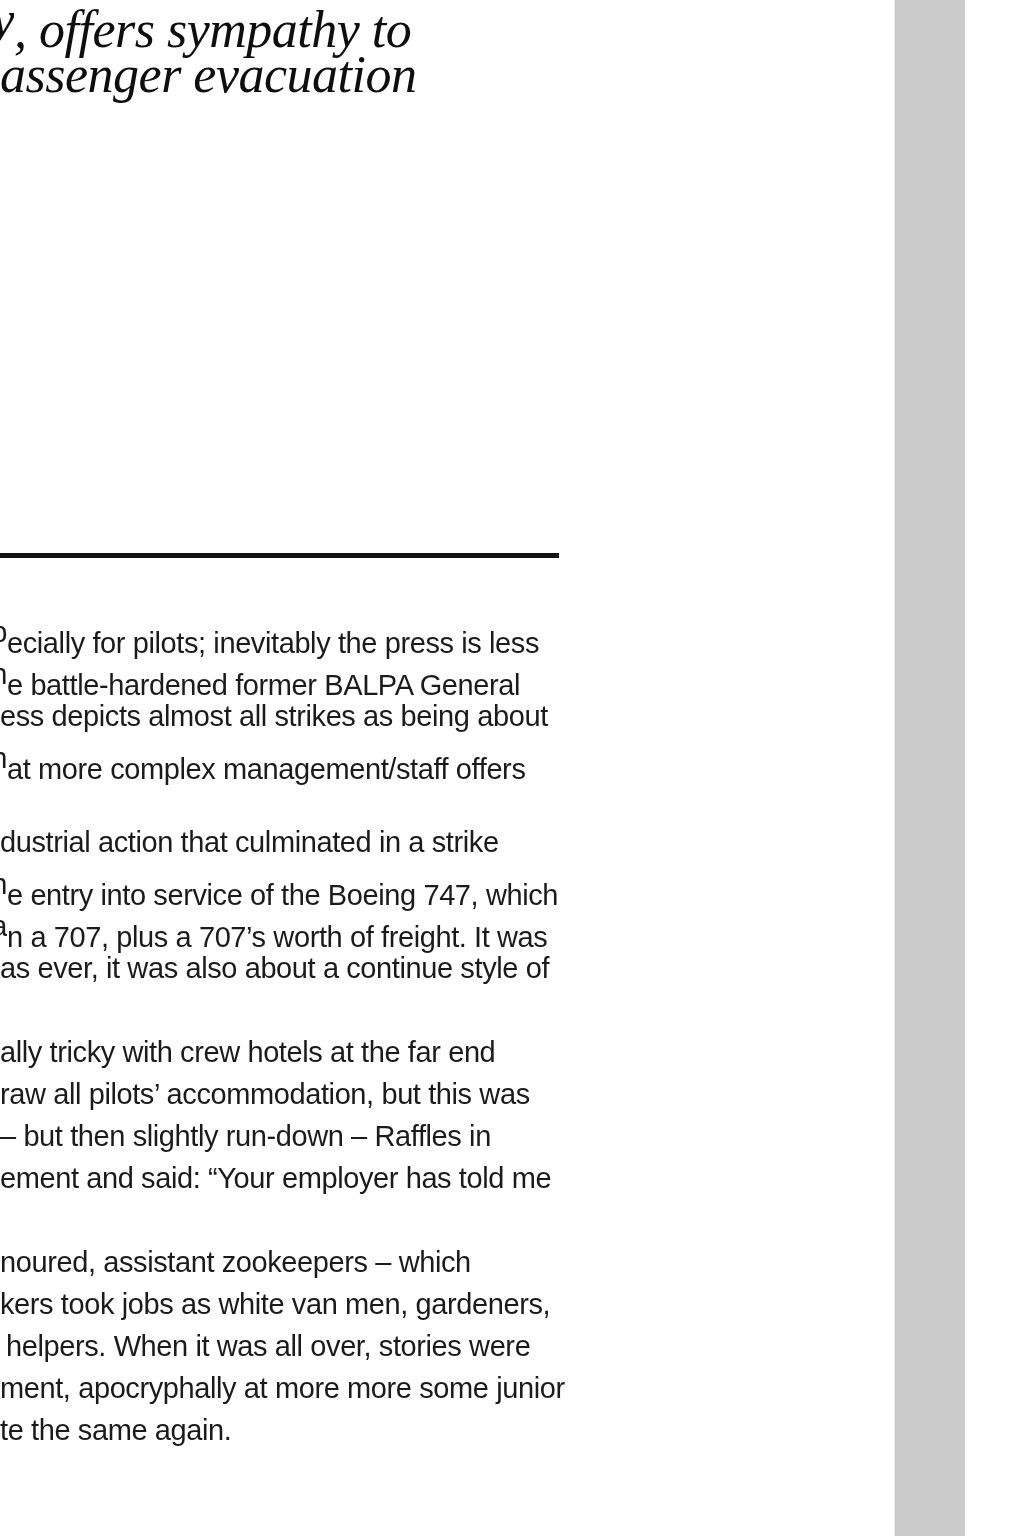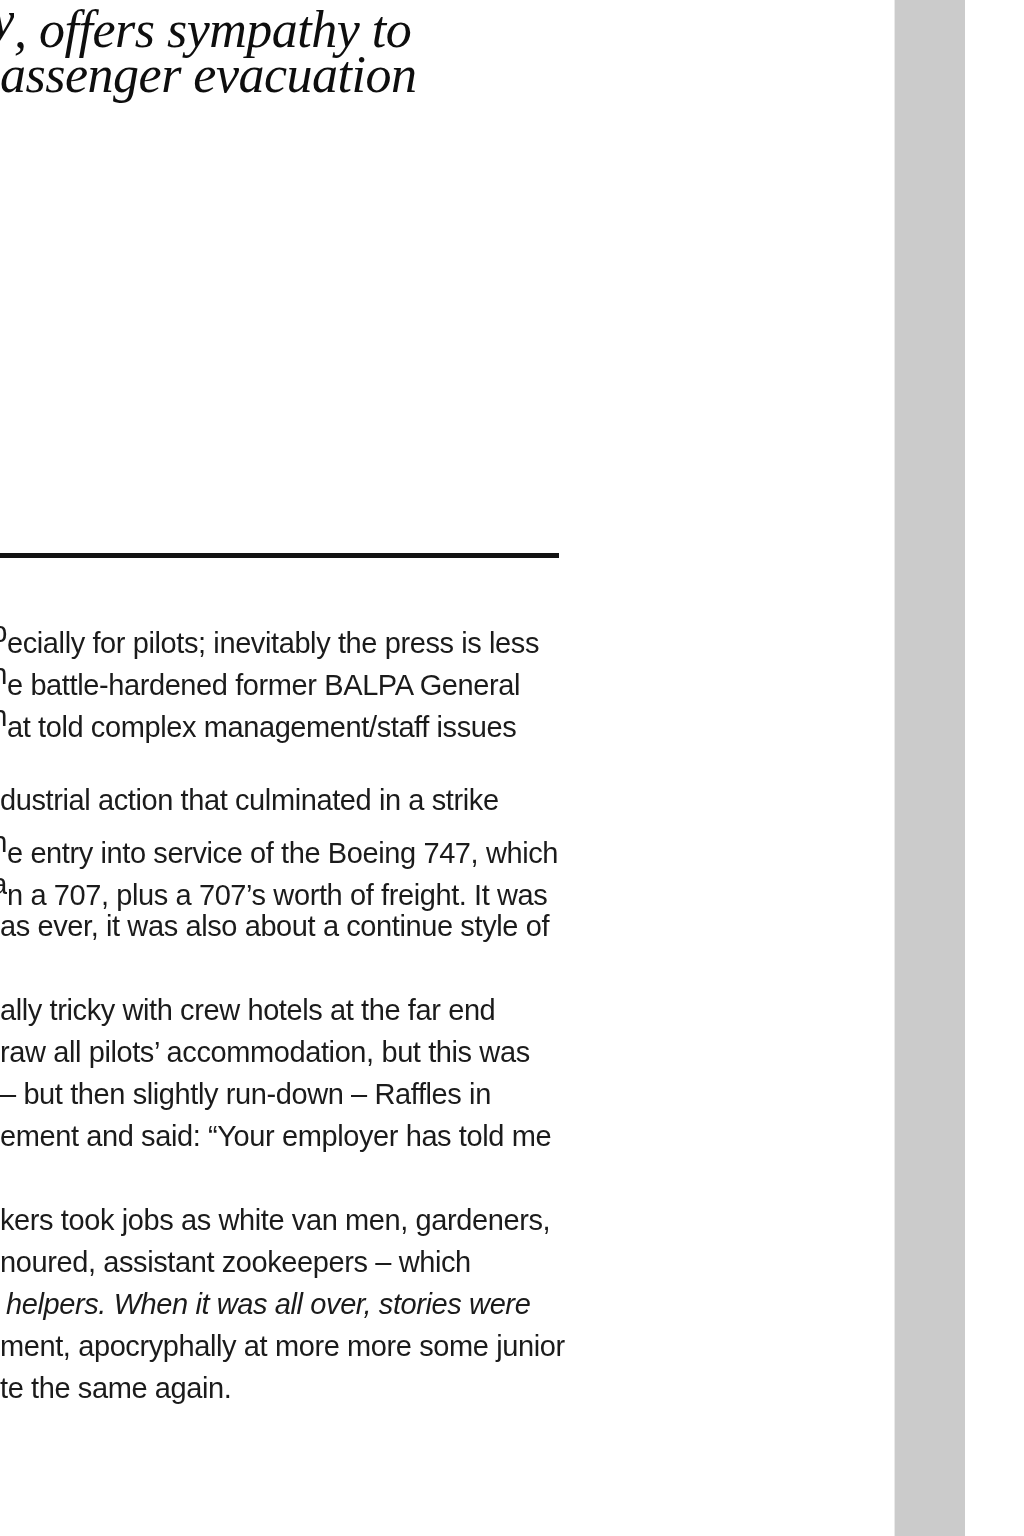--- a/index.html
+++ b/index.html
@@ -90,38 +90,39 @@
       <div class="hline"><span class="cut">y</span><span>, offers sympathy to</span></div>
       <div class="hline"><span>assenger evacuation</span></div>
     </div>
 
   <div class="rule" style="background: rgb(18, 18, 18);"></div>
 
   <div class="article" style="color: rgb(27, 27, 27);">
       <div class="para">
         <div class="line"><span class="cut">p</span><span>ecially for pilots; inevitably the press is less</span></div>
         <div class="line"><span class="cut">h</span><span>e battle-hardened former BALPA General</span></div>
-        <div class="line"><span class="cut">h</span><span>at told complex management/staff issues</span></div>
+        <div class="line"><span>ess depicts almost all strikes as being about</span></div>
+        <div class="line"><span class="cut">h</span><span>at more complex management/staff offers</span></div>
       </div>
       <div class="para">
         <div class="line"><span>dustrial action that culminated in a strike</span></div>
         <div class="line"><span class="cut">h</span><span>e entry into service of the Boeing 747, which</span></div>
         <div class="line"><span class="cut">a</span><span>n a 707, plus a 707’s worth of freight. It was</span></div>
         <div class="line"><span>as ever, it was also about a continue style of</span></div>
       </div>
       <div class="para">
         <div class="line"><span>ally tricky with crew hotels at the far end</span></div>
         <div class="line"><span>raw all pilots’ accommodation, but this was</span></div>
         <div class="line"><span>– but then slightly run-down – Raffles in</span></div>
         <div class="line"><span>ement and said: “Your employer has told me</span></div>
       </div>
       <div class="para">
+        <div class="line"><span>noured, assistant zookeepers – which</span></div>
         <div class="line"><span>kers took jobs as white van men, gardeners,</span></div>
-        <div class="line"><span>noured, assistant zookeepers – which</span></div>
-        <div class="line" style="padding-left: 6px; font-style: italic;"><span>helpers. When it was all over, stories were</span></div>
+        <div class="line" style="padding-left: 6px;"><span>helpers. When it was all over, stories were</span></div>
         <div class="line"><span>ment, apocryphally at more more some junior</span></div>
         <div class="line"><span>te the same again.</span></div>
       </div>
     </div>
 
   <div class="right-strip" style="background: rgb(203, 203, 203);"></div>
 
 </div>
 
 </body></html>

